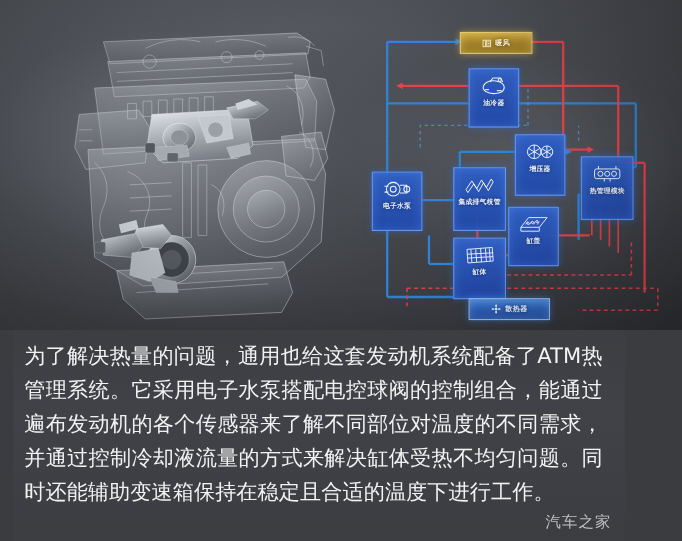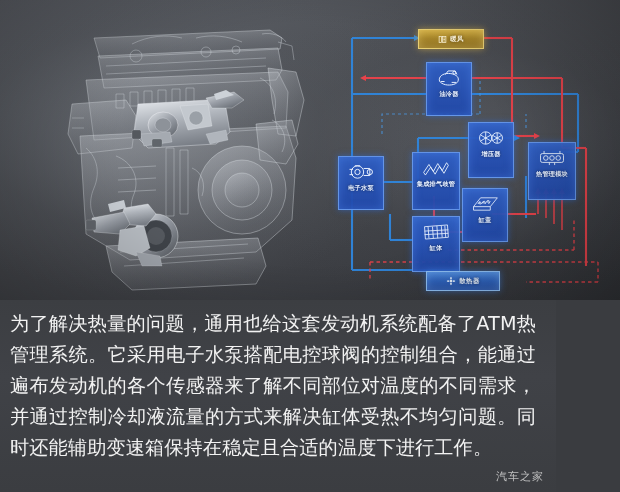--- a/index.html
+++ b/index.html
@@ -69,35 +69,35 @@
     background:linear-gradient(180deg,#4a86d8 0%,#2f63bd 50%,#244da0 100%);
     border:1px solid #8fc0f5;
     box-shadow:0 0 7px rgba(60,130,235,0.6), inset 0 0 8px rgba(130,185,255,0.4);
     display:flex;align-items:center;justify-content:center;gap:3px;
     color:#eef6ff;
   }
   .pill-blue .plabel{font-size:6.4px;font-weight:bold;letter-spacing:.4px;text-shadow:0 0 3px rgba(0,20,60,.7);}
 
   
   .caption{
-    position:absolute;left:0;top:300px;width:556px;height:192px;
+    position:absolute;left:12px;top:300px;width:556px;height:192px;
     background:linear-gradient(180deg,#3c3e42 0%,#404247 40%,#3b3d41 100%);
     box-sizing:border-box;
     padding:8px 20px 0 10px;
   }
   .caption p{
     margin:0;color:#f2f2f2;
     font-size:19.2px;line-height:31px;
     letter-spacing:.1px;
     text-align:justify;
     font-family:"DejaVu Sans","Liberation Sans",sans-serif;
   }
   .watermark{
     position:absolute;right:12px;bottom:8px;
-    color:#c9c9c9;font-size:11px;letter-spacing:1px;
+    color:#c9c9c9;font-size:14px;letter-spacing:1px;
     opacity:.92;
   }
 </style>
 </head>
 <body>
 
 <div id="page">
 
   <div class="hero">
 

